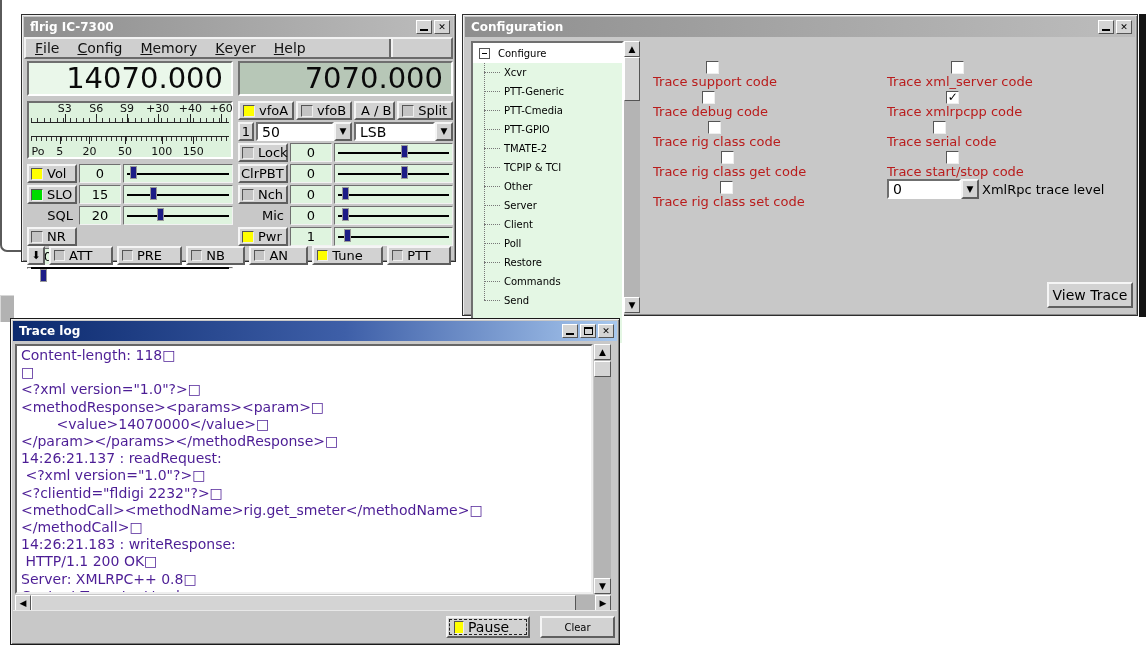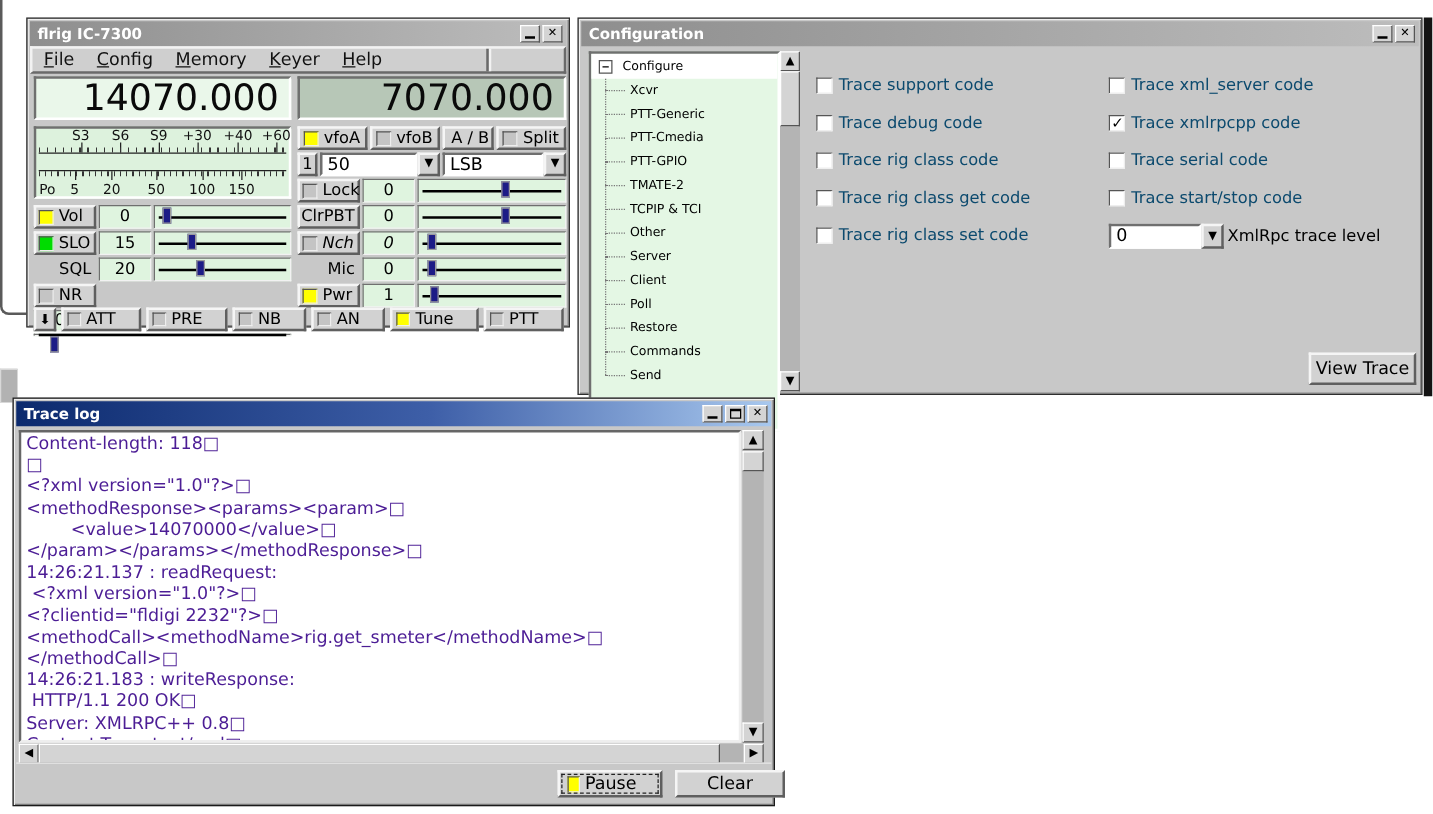--- a/index.html
+++ b/index.html
@@ -102,21 +102,21 @@
                     position:relative; flex:0 0 auto; }
   #tree .expander::after { content:""; position:absolute; left:2px; top:4px; width:5px; height:1px; background:#000; }
   #tree .vline { position:absolute; left:11px; top:20px; height:237px; width:0; border-left:1px dotted #777; }
   .tree-item { position:relative; height:19px; display:flex; align-items:center; padding-left:31px; }
   .tree-item::before { content:""; position:absolute; left:11px; top:9px; width:16px; border-top:1px dotted #777; }
   #tree-sb { position:absolute; left:161px; top:26px; width:16px; height:272px; background:#b4b4b4; }
   .sb-btn { position:absolute; left:0; width:16px; height:16px; background:#d4d4d4; border:1px solid;
             border-color:#fff #555 #555 #fff; display:flex; align-items:center; justify-content:center; }
   .sb-thumb { position:absolute; background:#d4d4d4; border:1px solid; border-color:#fff #555 #555 #fff; }
 
-  .cbrow { position:absolute; display:flex; align-items:center; font-size:13px; color:#0c4a6e; }
+  .cbrow { position:absolute; display:flex; align-items:center; font-size:13px; color:#b91c1c;flex-direction:column; }
   .cb { width:13px; height:13px; background:#fff; border:1px solid; border-color:#555 #eee #eee #555;
         margin-right:5px; position:relative; flex:0 0 auto; }
   .cb.checked::after { content:"✓"; position:absolute; left:1px; top:-2px; font-size:12px; font-weight:bold; color:#000; }
 
   #xmlrpc-combo { position:absolute; left:424px; top:164px; display:flex; align-items:center; font-size:13px; }
   #xmlrpc-combo .cval { width:74px; height:20px; }
   #xmlrpc-combo .cbtn { height:20px; }
   #view-trace { position:absolute; left:584px; top:267px; width:86px; height:26px; font-size:14px; }
 
   
@@ -126,21 +126,21 @@
               border:2px solid; border-color:#666 #eee #eee #666; overflow:hidden;
               font-size:14px; line-height:17.2px; color:#4c1d95; padding:1px 0 0 4px; }
   .log-line { white-space:pre; }
   #log-vsb { position:absolute; left:583px; top:25px; width:17px; height:250px; background:#b4b4b4; }
   #log-hsb { position:absolute; left:4px; top:276px; width:596px; height:16px; background:#b4b4b4; }
   #log-bottom { position:absolute; left:2px; right:2px; bottom:2px; height:32px; background:#c8c8c8;
                 border-top:1px solid #e8e8e8; }
   #pause-btn { position:absolute; left:433px; top:5px; width:84px; height:22px; outline:1px dashed #222;
                outline-offset:-4px; justify-content:flex-start; padding-left:6px; font-size:14px; }
   #pause-btn .ind { width:10px; height:13px; }
-  #clear-btn { position:absolute; left:527px; top:5px; width:88px; height:22px; font-size:14px; }
+  #clear-btn { position:absolute; left:527px; top:5px; width:75px; height:22px; font-size:10px; }
 
   
   #bg-window-edge { left:0; top:0; width:22px; height:252px; background:#fff;
                     border-left:2px solid #5a5a5a; border-bottom:2px solid #5a5a5a;
                     border-bottom-left-radius:7px; }
   #bg-gray-corner { left:0; top:295px; width:14px; height:27px; background:#b2b2b2;
                     border-top:1px solid #d8d8d8; border-left:1px solid #d8d8d8; }
   #bg-dark-strip { left:1139px; top:14px; width:7px; height:303px; background:#141414; }
 </style>
 </head>
@@ -278,21 +278,21 @@
     <div class="btn3d clabel-btn">
       <span class="ind ind-green"></span>
       <span>SLO</span>
     </div>
     <div class="val">15</div>
     <div class="slider">
       <div class="line"></div>
       <div class="handle" style="left: calc(26% - 1.8px);"></div>
     </div>
   </div>
-  <div class="crow" style="left:216px; top:170px; width:215px;font-style:italic;">
+  <div class="crow" style="left:216px; top:170px; width:215px;">
     <div class="btn3d clabel-btn">
       <span class="ind ind-gray"></span>
       <span>Nch</span>
     </div>
     <div class="val">0</div>
     <div class="slider">
       <div class="line"></div>
       <div class="handle" style="left: calc(6% - 0.4px);"></div>
     </div>
   </div>

